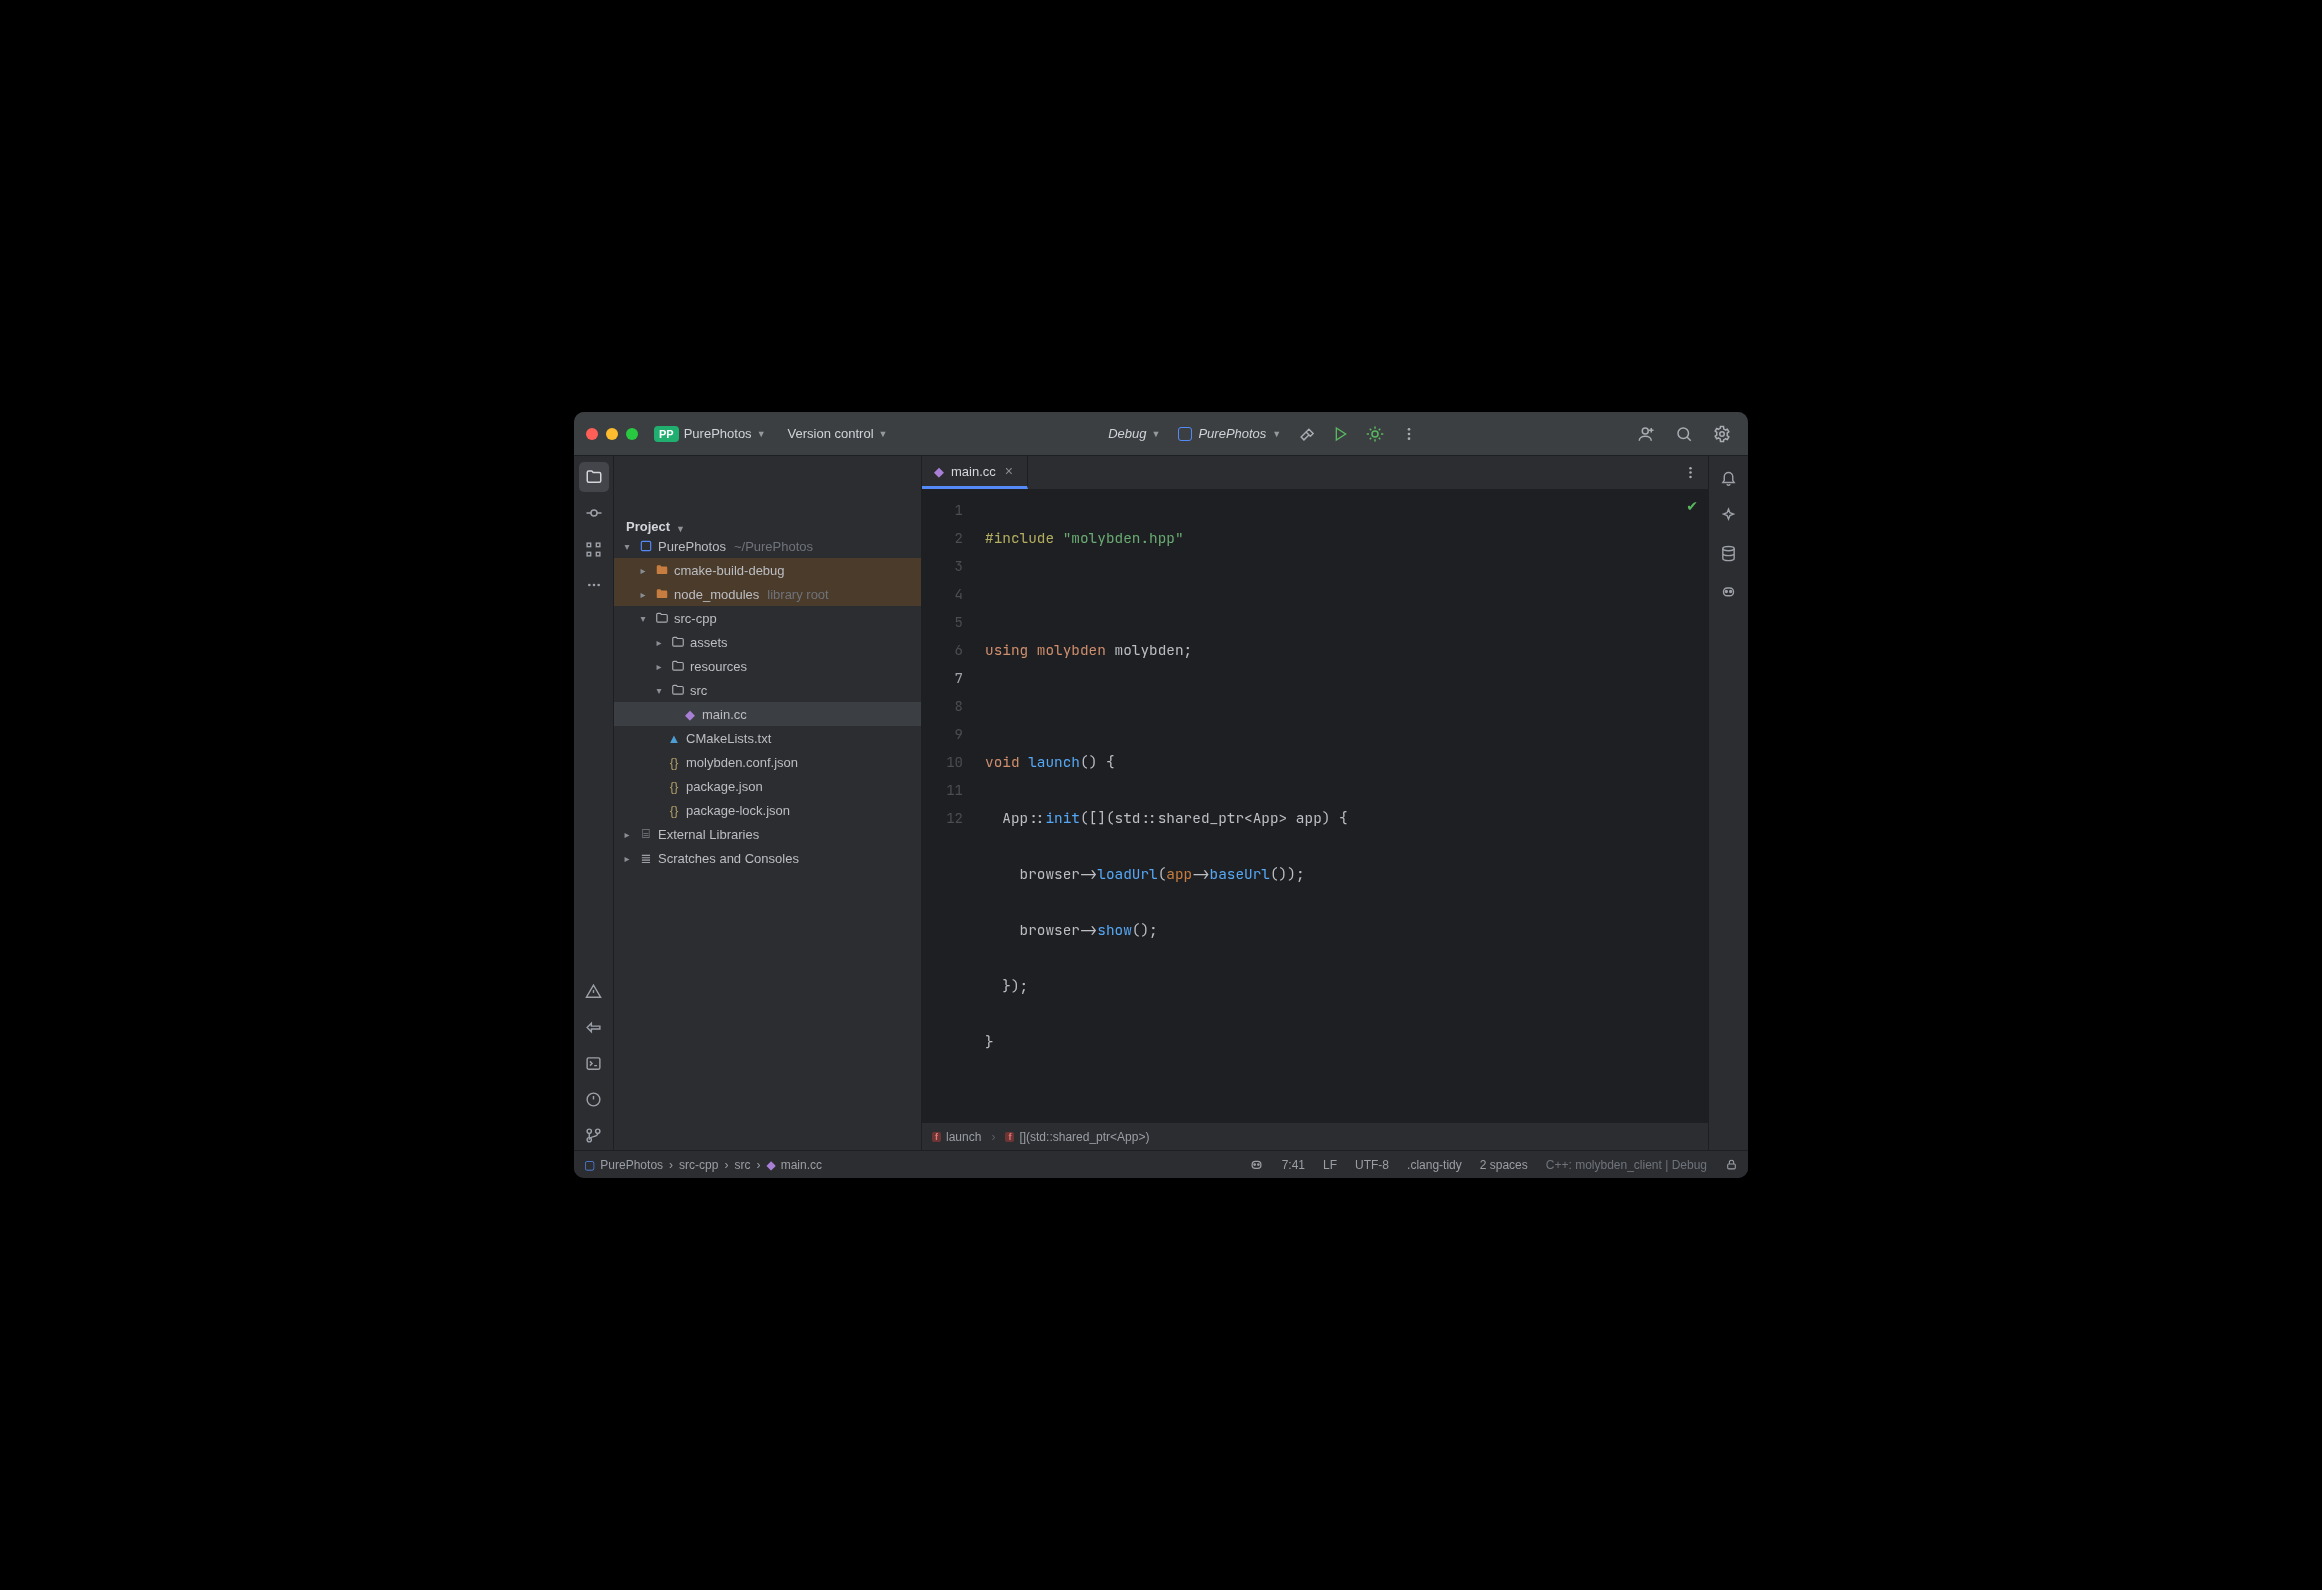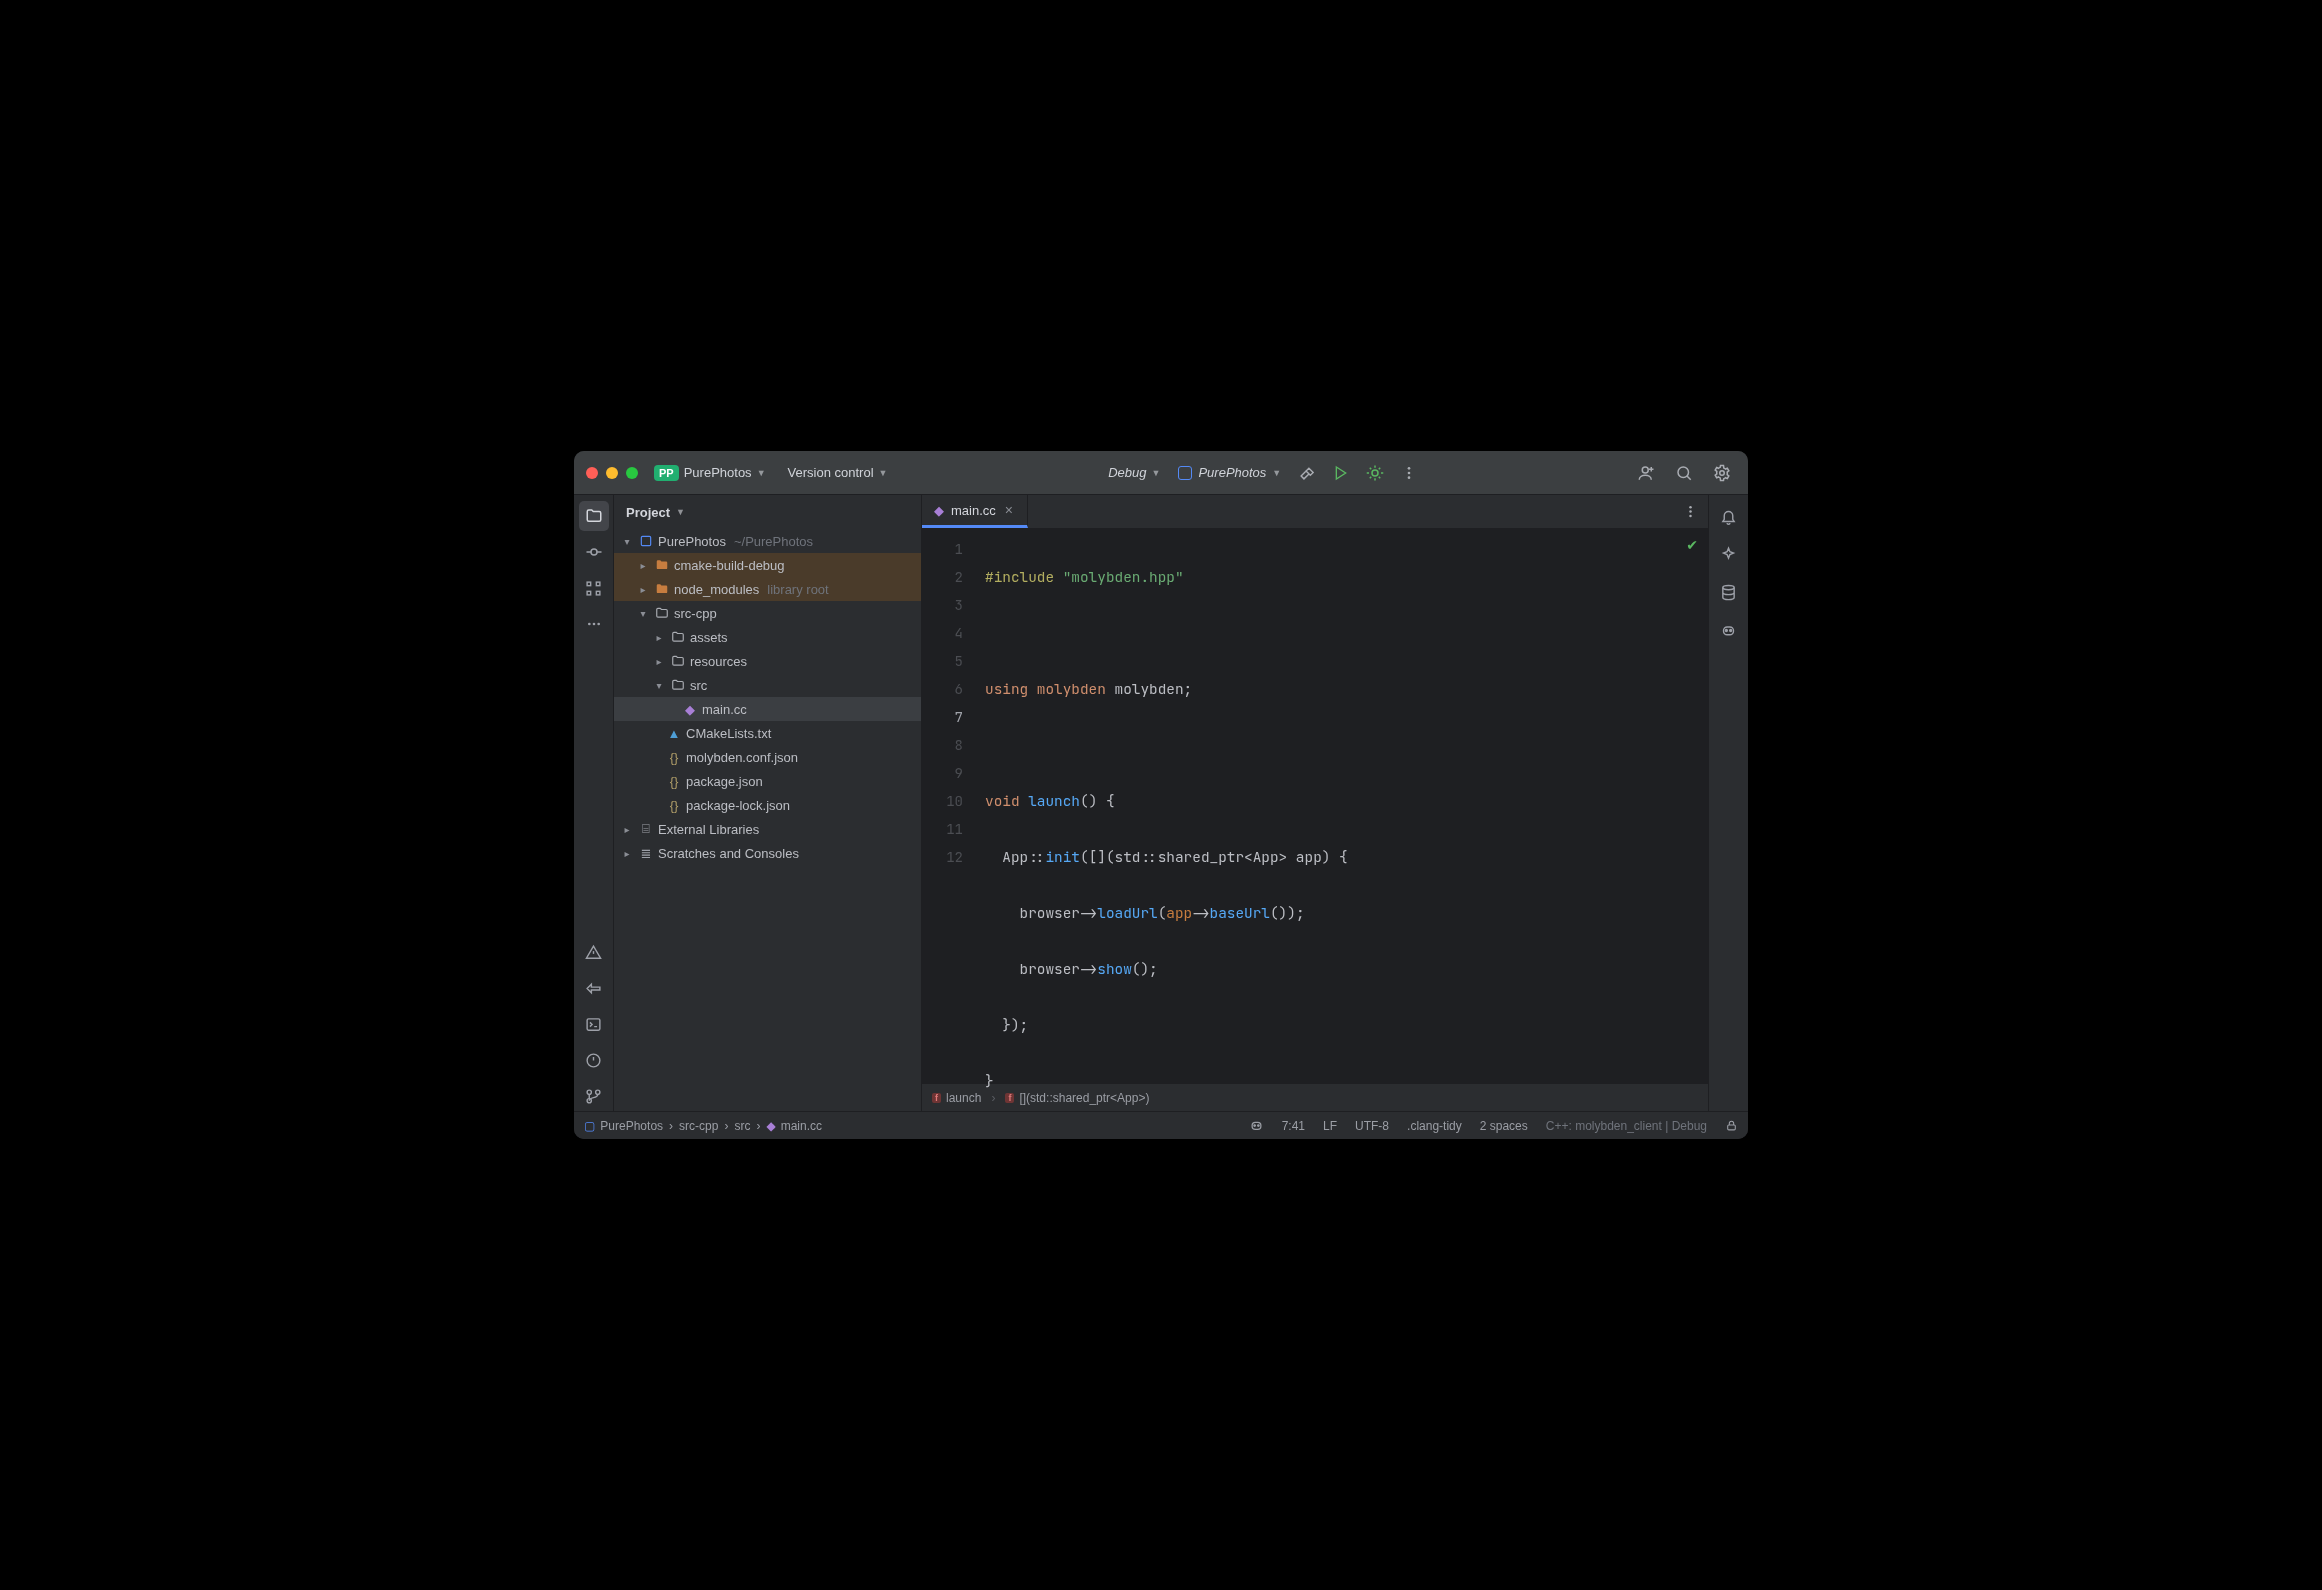--- a/index.html
+++ b/index.html
@@ -7,21 +7,21 @@
   background: #000;
   font-family: -apple-system, BlinkMacSystemFont, "Segoe UI", sans-serif;
   display: flex;
   align-items: center;
   justify-content: center;
   min-height: 100vh;
   font-size: 13px;
 }
 .window {
   width: 1174px;
-  height: 688px;
+  height: 766px;
   background: #2b2d30;
   border-radius: 10px;
   overflow: hidden;
   box-shadow: 0 10px 40px rgba(0,0,0,.5);
   display: flex;
   flex-direction: column;
   color: #bcbec4;
 }
 .titlebar {
   height: 44px;
@@ -68,22 +68,22 @@
   width: 40px; background: #2b2d30; border-left: 1px solid #1e1f22;
   display: flex; flex-direction: column; align-items: center; padding-top: 6px; gap: 8px;
 }
 .right-stripe .stripe-icon { width: 30px; height: 30px; display:flex;align-items:center;justify-content:center;color:#9da0a8;cursor:pointer;border-radius:5px;}
 
 .project-panel {
   width: 308px; background: #2b2d30; border-right: 1px solid #1e1f22;
   display: flex; flex-direction: column;
 }
 .panel-header {
-  height: 34px; display: flex; align-items: center; padding: 8px 12px;
-  font-weight: 600; font-size: 13px; gap: 6px; color: #d3d5db;
+  height: 34px; display: flex; align-items: flex-end; padding: 0 12px;
+  font-weight: 600; font-size: 13px; gap: 6px; color: #d3d5db; margin-top: 44px;
 }
 .tree { flex: 1; overflow: auto; font-size: 13px; }
 .tree-row {
   display: flex; align-items: center; height: 24px; padding-left: 8px;
   gap: 4px; cursor: pointer; white-space: nowrap;
 }
 .tree-row.orange { background: #4a3b2a; }
 .tree-row.selected { background: #3b3e42; }
 .tree-row .ch { width: 14px; font-size: 10px; color: #8b8e95; text-align: center; }
 .tree-row .ic { width: 16px; display: flex; justify-content: center; }

